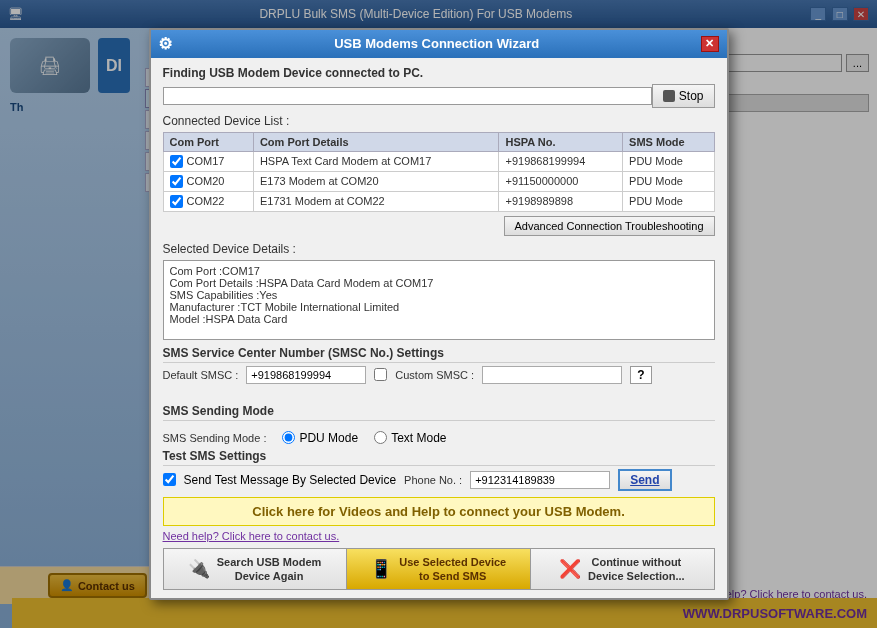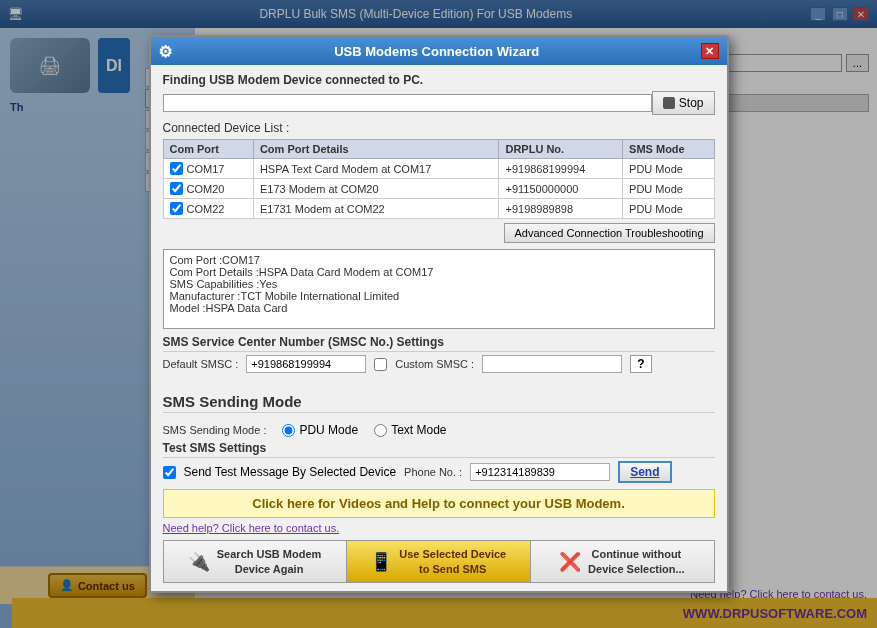--- a/index.html
+++ b/index.html
@@ -338,21 +338,21 @@
       cursor: pointer;
       font-size: 12px;
       font-weight: bold;
     }
 
     .sms-mode-section {
       margin-bottom: 4px;
     }
 
     .sms-mode-label {
-      font-size: 15px;
+      font-size: 12px;
       font-weight: bold;
       color: #333;
       margin-bottom: 10px;
       border-bottom: 1px solid #ccc;
       padding-bottom: 2px;
     }
 
     .sms-mode-row {
       display: flex;
       align-items: center;
@@ -597,21 +597,21 @@
         </div>
       </div>
 
       <div class="connected-device-section">
         <div class="section-label">Connected Device List :</div>
         <table class="device-table">
           <thead>
             <tr>
               <th>Com Port</th>
               <th>Com Port Details</th>
-              <th>DRPLU No.</th>
+              <th>HSPA No.</th>
               <th>SMS Mode</th>
             </tr>
           </thead>
           <tbody id="device-table-body">
           <tr>
       <td>
         <div class="checkbox-cell">
           <input type="checkbox" checked="" style="">
           <span>COM17</span>
         </div>
@@ -643,20 +643,21 @@
       <td>PDU Mode</td>
     </tr>
             </tbody>
         </table>
         <div style="text-align:right; margin-top:4px;">
           <button class="advanced-btn">Advanced Connection Troubleshooting</button>
         </div>
       </div>
 
       <div class="selected-device-section">
+        <div class="section-label">Selected Device Details :</div>
         <div class="device-details-box" id="device-details-box">
             <div>Com Port :COM17</div>
             <div>Com Port Details :HSPA Data Card Modem at COM17</div>
             <div>SMS Capabilities :Yes</div>
             <div>Manufacturer :TCT Mobile International Limited</div>
             <div>Model :HSPA Data Card</div>
           </div>
       </div>
 
       <div class="smsc-section">

